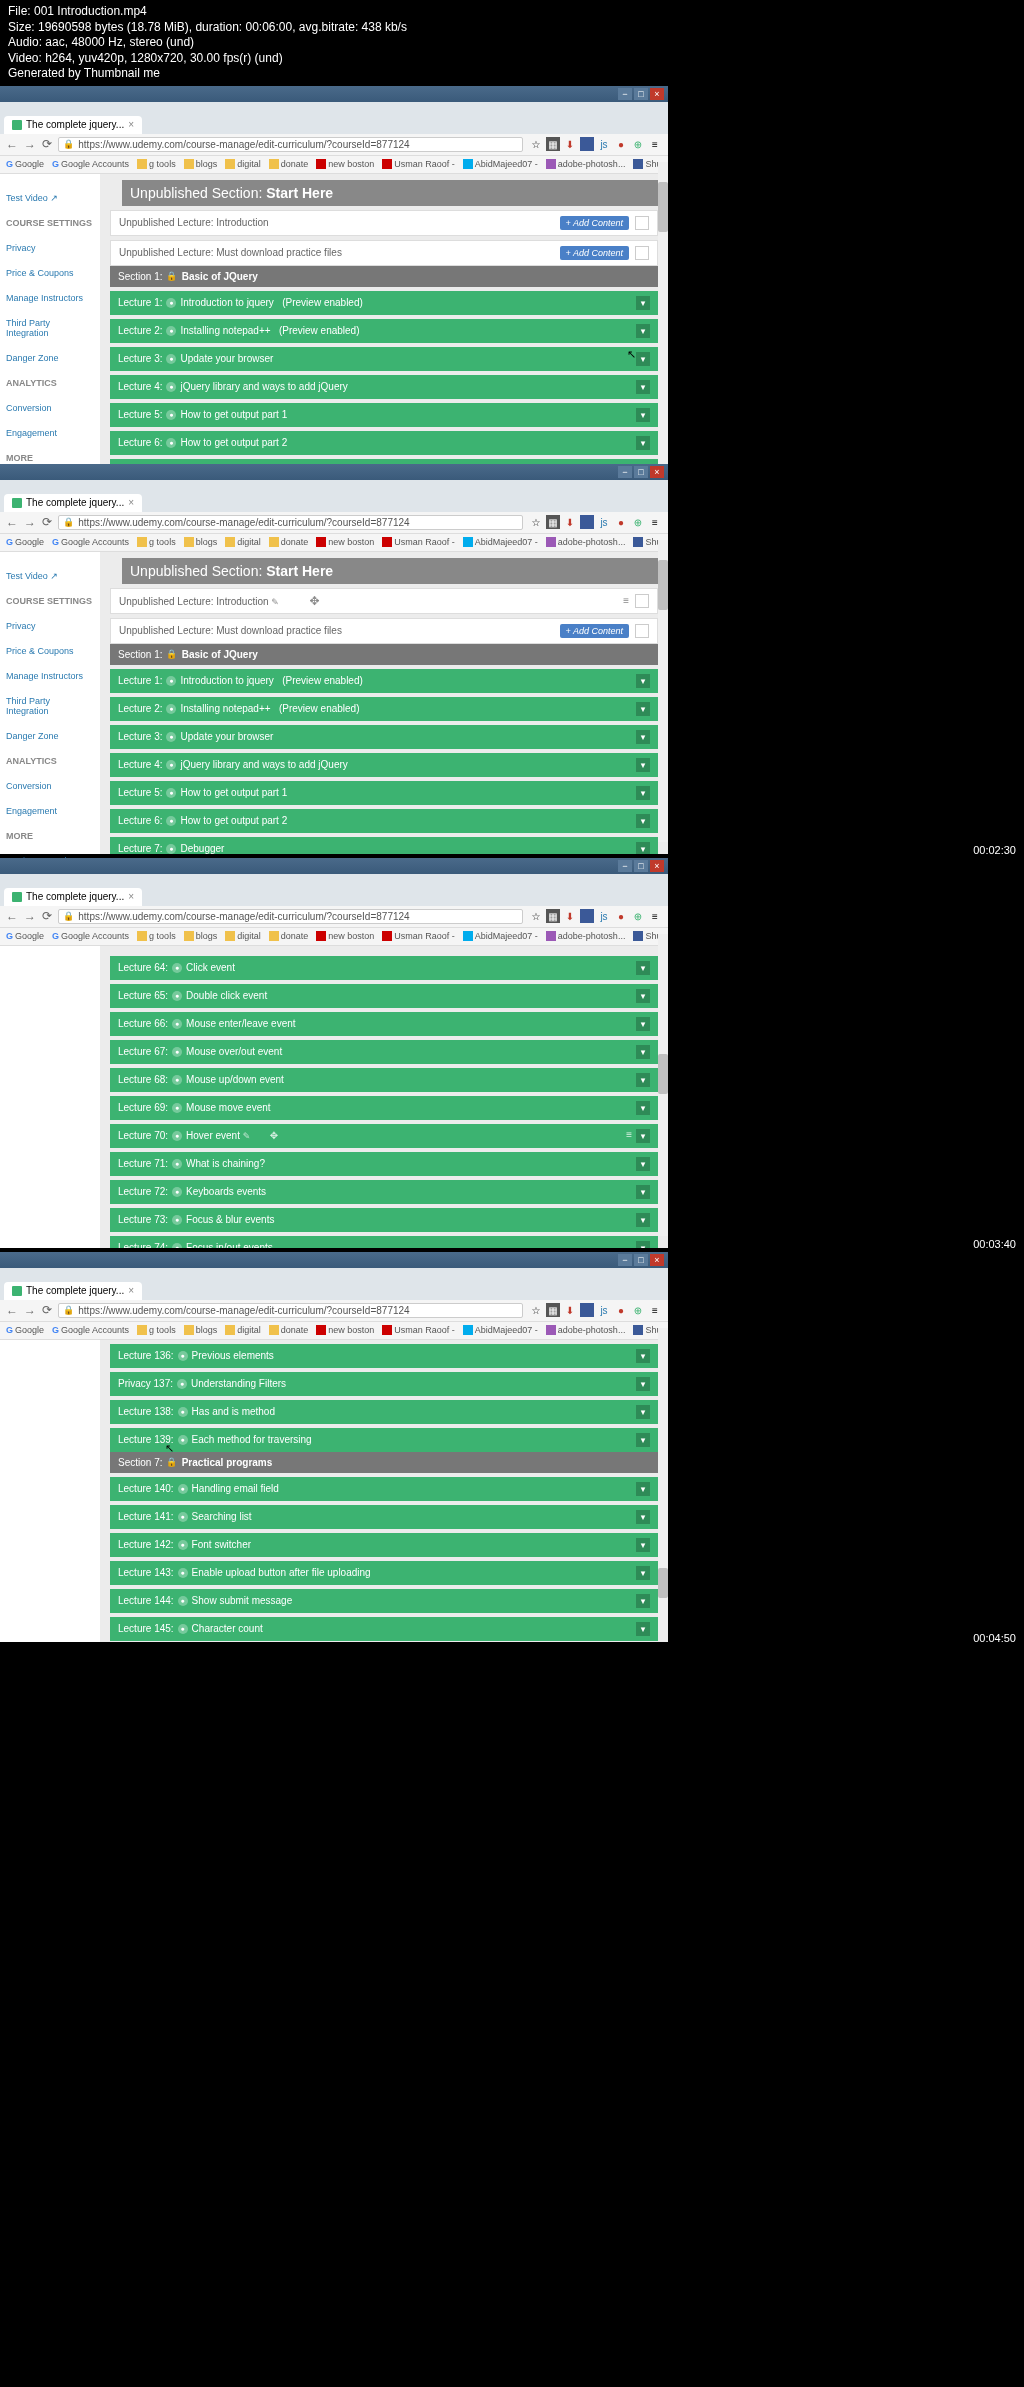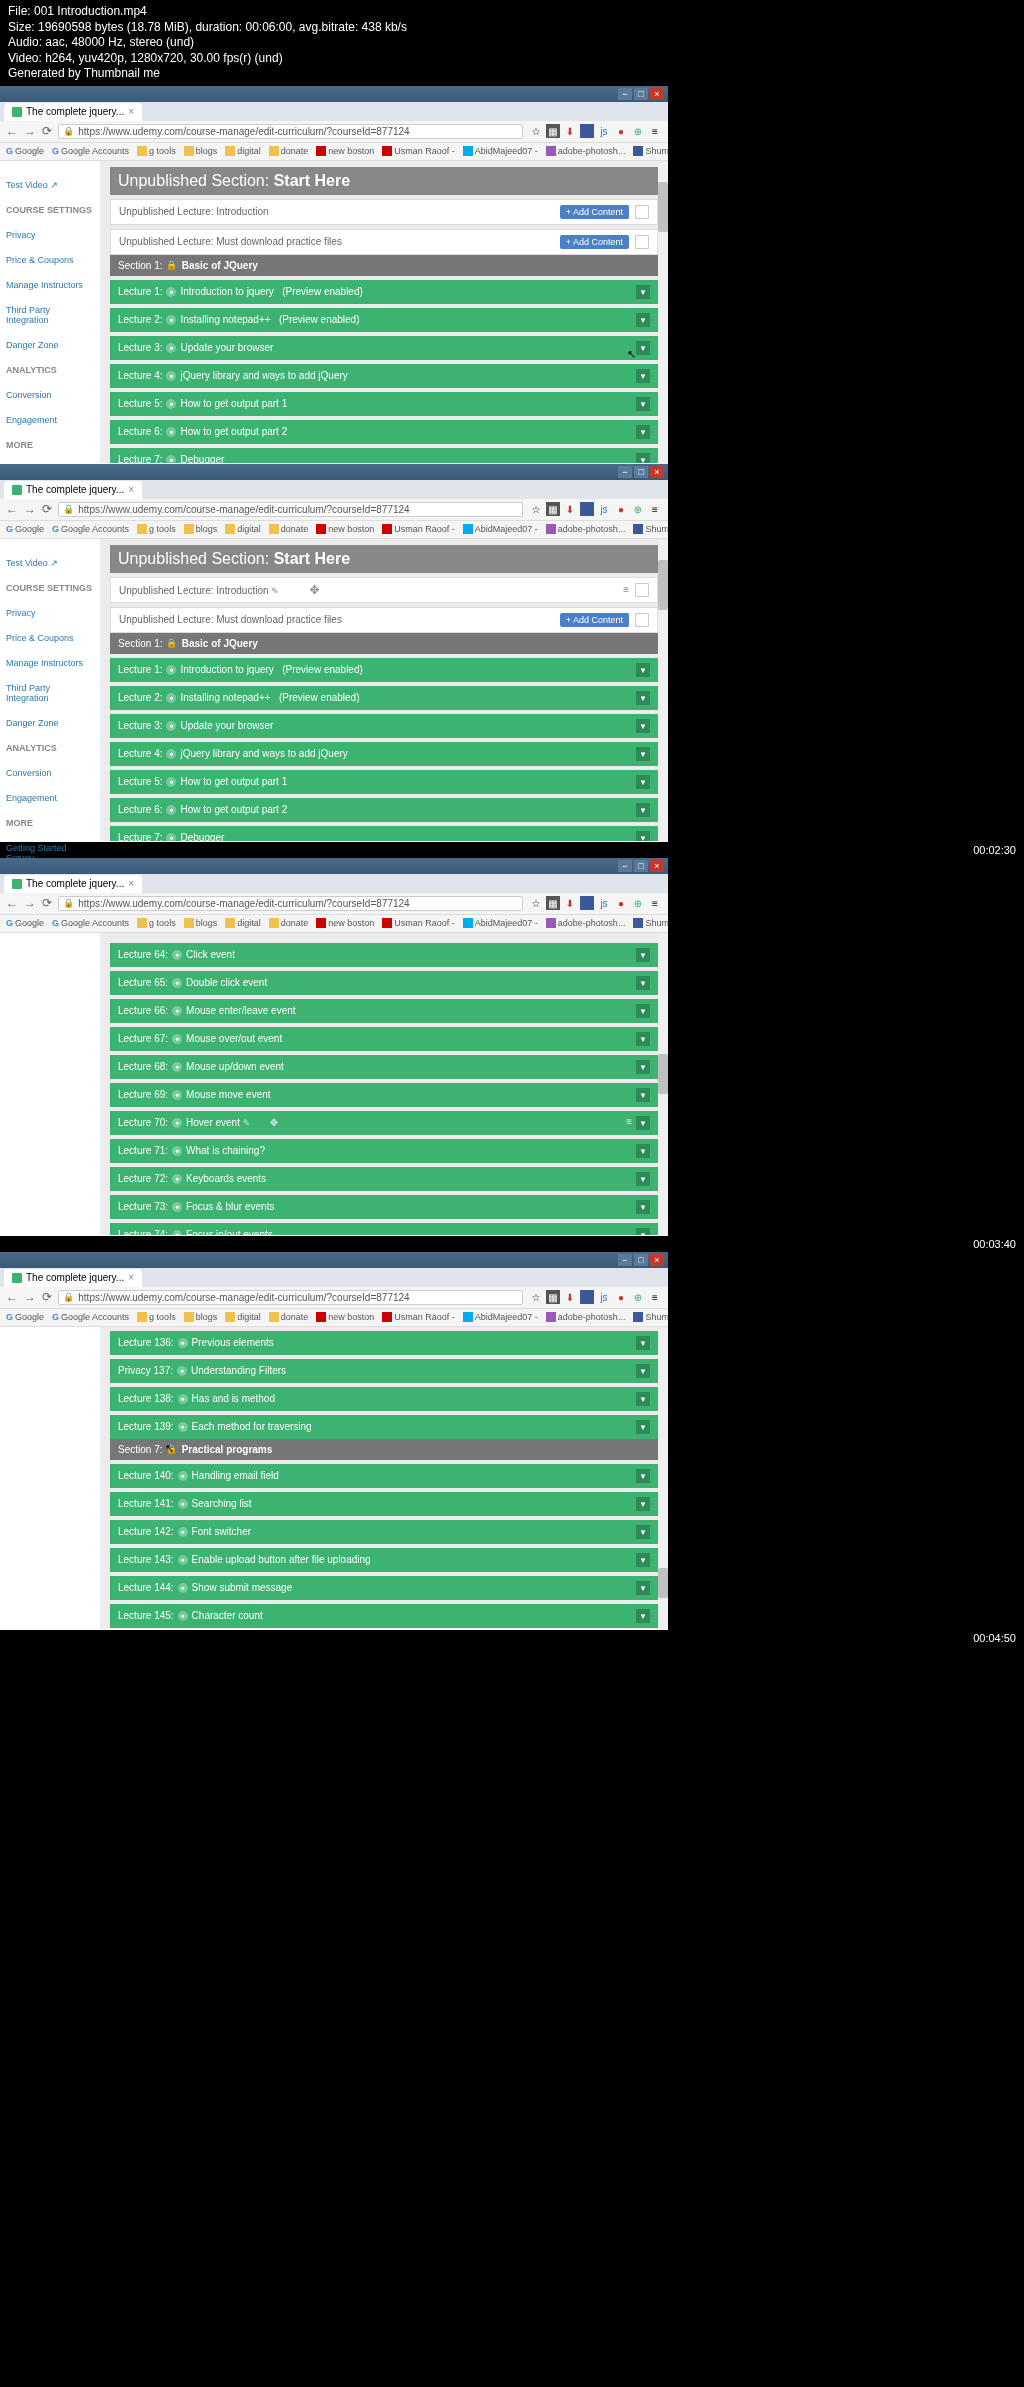--- a/index.html
+++ b/index.html
@@ -5,21 +5,21 @@
 * { margin: 0; padding: 0; box-sizing: border-box; font-family: Arial, sans-serif; }
 body { background: #000; width: 1024px; }
 .video-info { color: #fff; font-size: 12px; padding: 4px 8px; line-height: 1.3; }
 .frame { width: 668px; height: 378px; position: relative; background: #fff; margin: 0; }
 .timestamp { color: #fff; font-size: 11px; text-align: right; padding: 2px 8px; }
 .titlebar { height: 16px; background: linear-gradient(#4a6a8a, #3a5a7a); display: flex; justify-content: flex-end; align-items: center; padding: 0 4px; gap: 2px; }
 .titlebar .btn { width: 14px; height: 12px; font-size: 9px; display: flex; align-items: center; justify-content: center; }
 .min-btn { background: #5a7a9a; color: #fff; }
 .max-btn { background: #5a7a9a; color: #fff; }
 .close-btn { background: #c0392b; color: #fff; }
-.tab-bar { height: 19px; background: #dfe5ea; display: flex; align-items: flex-end; padding-left: 4px; }
+.tab-bar { height: 32px; background: #dfe5ea; display: flex; align-items: flex-end; padding-left: 4px; }
 .tab { background: #fff; border-radius: 4px 4px 0 0; padding: 2px 8px; font-size: 10px; display: flex; align-items: center; gap: 4px; height: 18px; }
 .tab-favicon { width: 10px; height: 10px; background: #3cb371; border-radius: 1px; }
 .tab-close { font-size: 10px; color: #888; }
 .nav-bar { height: 22px; background: #f5f5f5; border-bottom: 1px solid #ddd; display: flex; align-items: center; padding: 0 6px; gap: 6px; font-size: 11px; }
 .nav-btn { color: #666; font-size: 12px; cursor: pointer; }
 .url-bar { flex: 1; display: flex; align-items: center; gap: 4px; background: #fff; border: 1px solid #ccc; border-radius: 2px; padding: 1px 4px; font-size: 10px; }
 .lock-icon { color: #3cb371; font-size: 9px; }
 .url-text { color: #555; }
 .nav-icons { display: flex; gap: 3px; }
 .nav-icon { width: 14px; height: 14px; font-size: 10px; display: flex; align-items: center; justify-content: center; }
@@ -30,25 +30,25 @@
 .bm-g { color: #4285f4; font-weight: bold; }
 .bm-red { background: #cc0000; }
 .bm-blue { background: #3b5998; }
 .bm-teal { background: #00aced; }
 .bm-purple { background: #9b59b6; }
 .content-area { display: flex; height: calc(100% - 76px); background: #ececec; }
 .sidebar { width: 100px; background: #fff; padding: 4px 6px; font-size: 9px; }
 .sidebar .link { color: #2a7ab0; margin: 15px 0; cursor: pointer; }
 .sidebar .heading { color: #888; font-weight: bold; font-size: 9px; margin: 6px 0 2px; }
 .main { flex: 1; padding: 6px 10px; overflow: hidden; }
-.unpub-header { background: #888; color: #fff; font-size: 16px; padding: 5px 8px; }
+.unpub-header { background: #888; color: #fff; font-size: 14px; padding: 5px 8px; margin-left: 12px; }
 .unpub-header b { font-weight: bold; }
 .unpub-item { background: #fff; border: 1px solid #ddd; margin-top: 4px; padding: 5px 8px; font-size: 10px; color: #666; display: flex; justify-content: space-between; align-items: center; }
 .add-content-btn { background: #4a80c7; color: #fff; font-size: 9px; padding: 2px 6px; border-radius: 2px; }
-.item-actions { display: flex; gap: 6px; align-items: center; }
+.item-actions { display: flex; gap: 6px; align-items: center; font-style: italic; }
 .square-btn { width: 14px; height: 14px; border: 1px solid #ccc; }
 .section-header { background: #777; color: #fff; font-size: 10px; padding: 5px 8px; margin-top: 0; display: flex; align-items: center; gap: 4px; }
 .lock-white { color: #fff; font-size: 9px; }
 .lecture-row { background: #3cb371; color: #fff; font-size: 10px; padding: 5px 8px; margin-top: 4px; display: flex; justify-content: space-between; align-items: center; text-align: center; }
 .lecture-left { display: flex; align-items: center; gap: 4px; }
 .circle-icon { width: 10px; height: 10px; border-radius: 50%; background: rgba(255,255,255,0.3); display: inline-flex; align-items: center; justify-content: center; font-size: 7px; }
 .expand-btn { width: 14px; height: 14px; background: #2e8b57; color: #fff; display: flex; align-items: center; justify-content: center; font-size: 9px; }
 .move-icon { color: #888; font-size: 12px; }
 .bars-icon { color: #888; font-size: 10px; }
 .edit-icon { color: rgba(255,255,255,0.7); font-size: 9px; }

